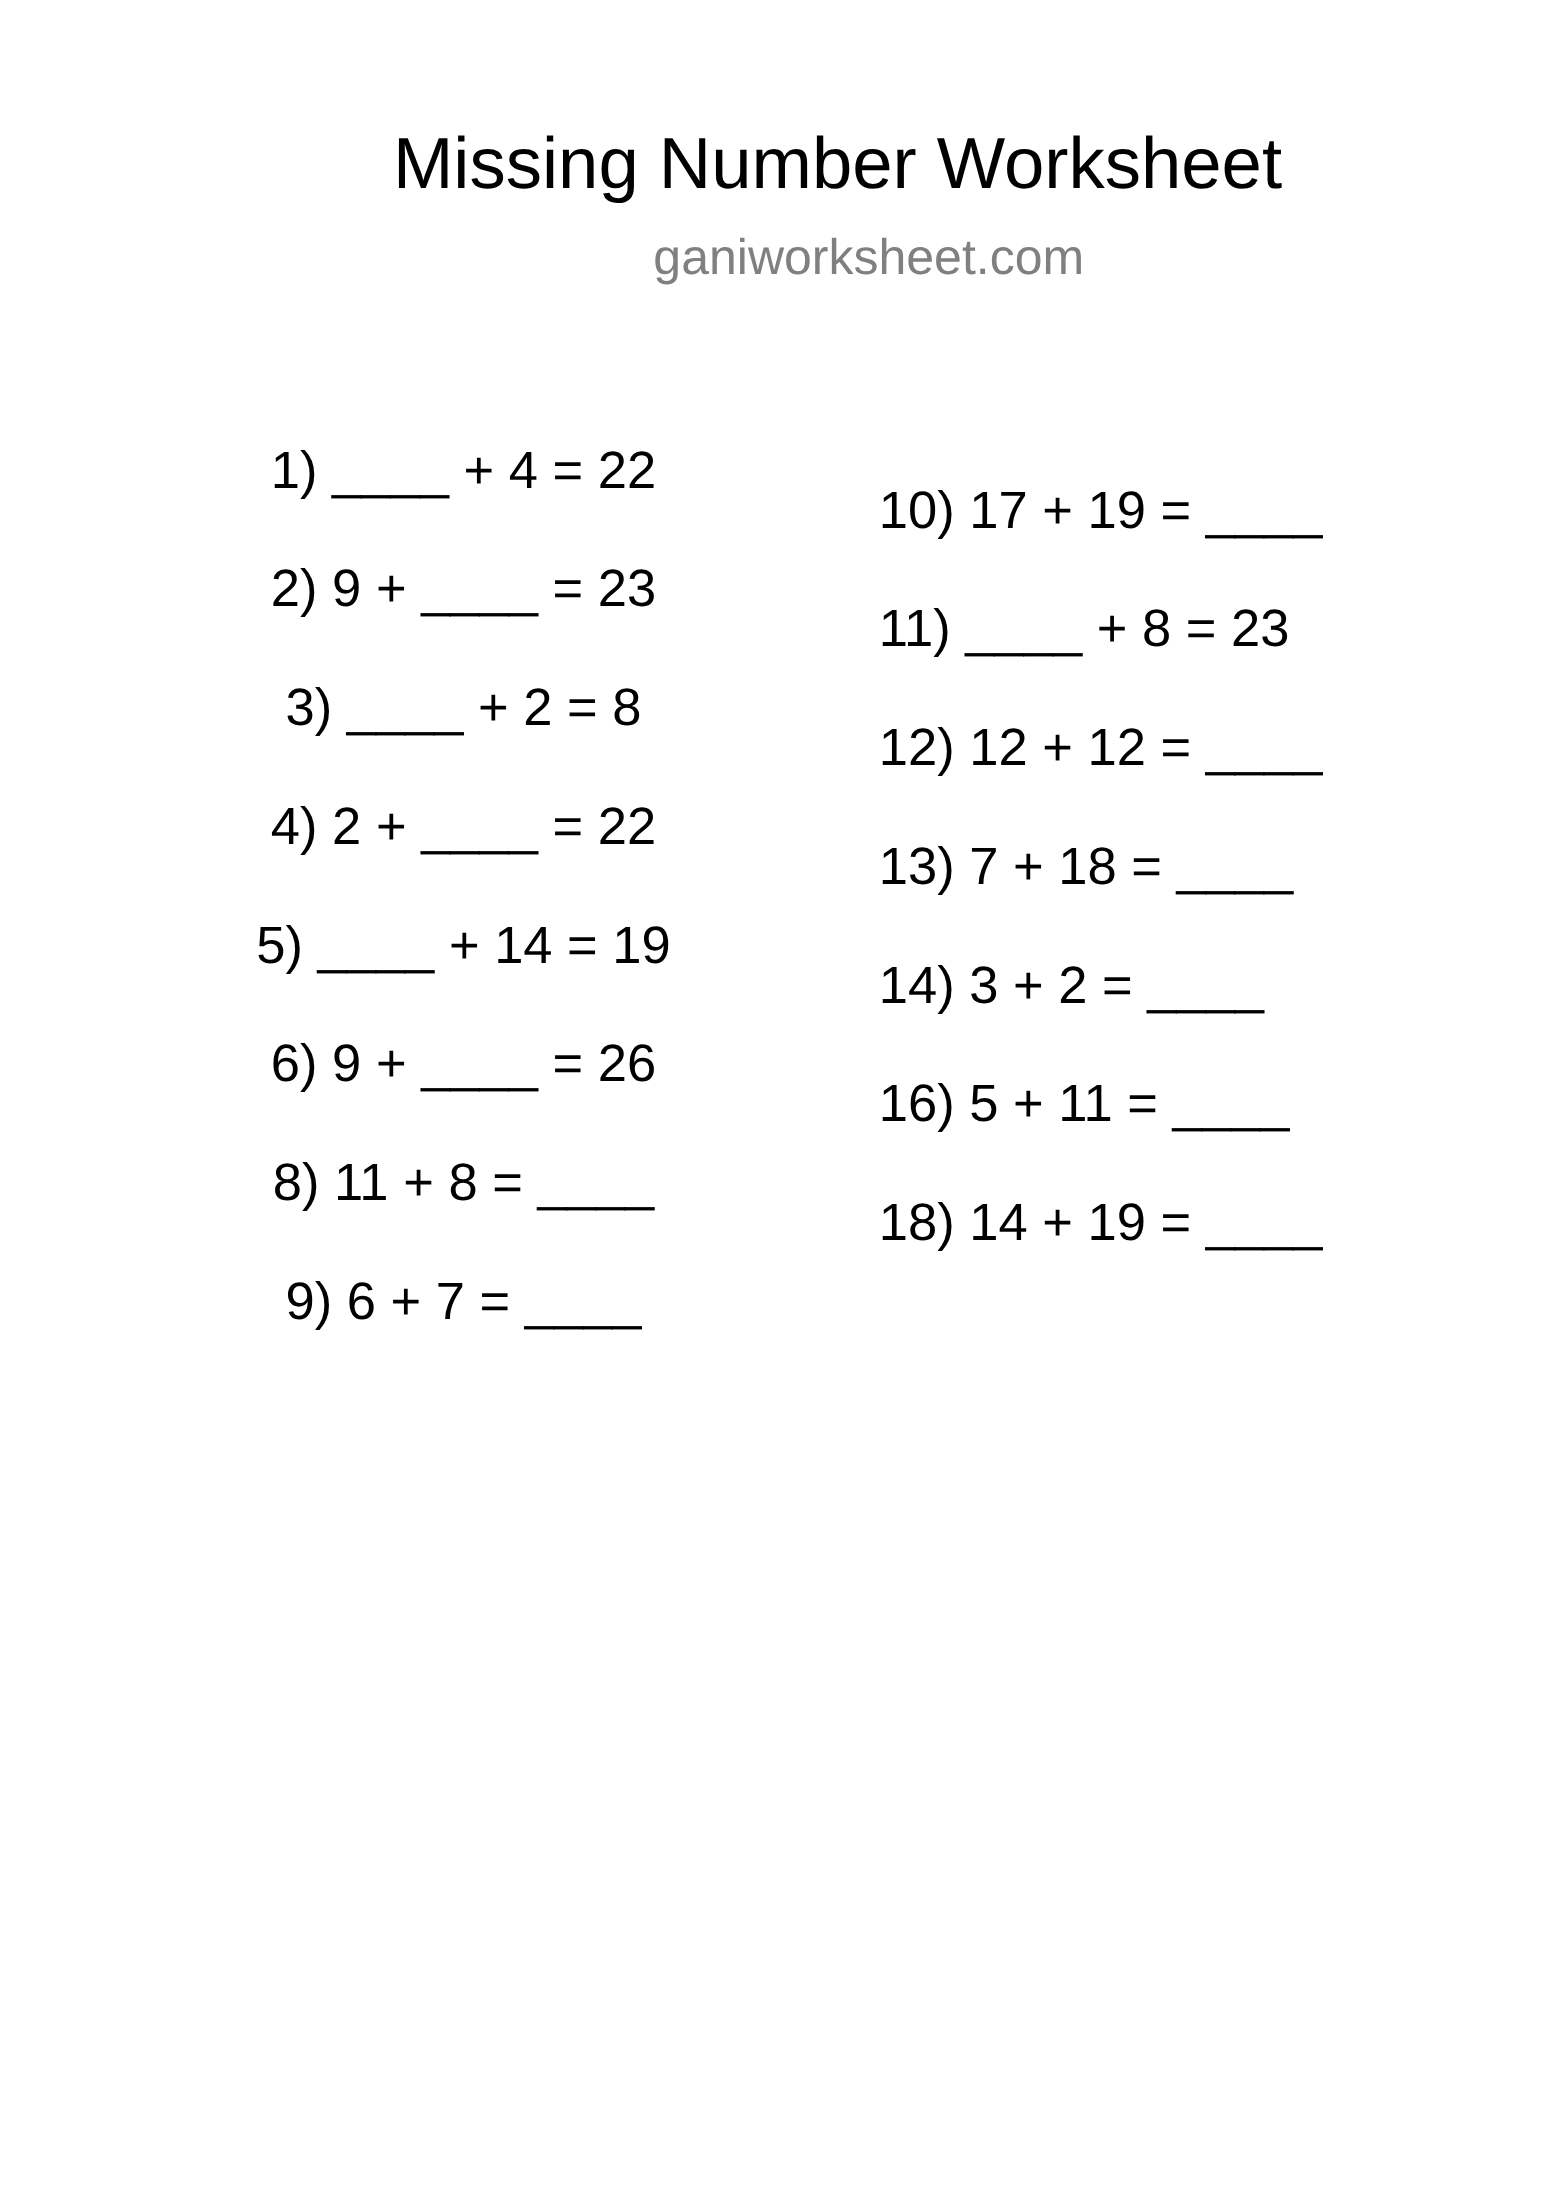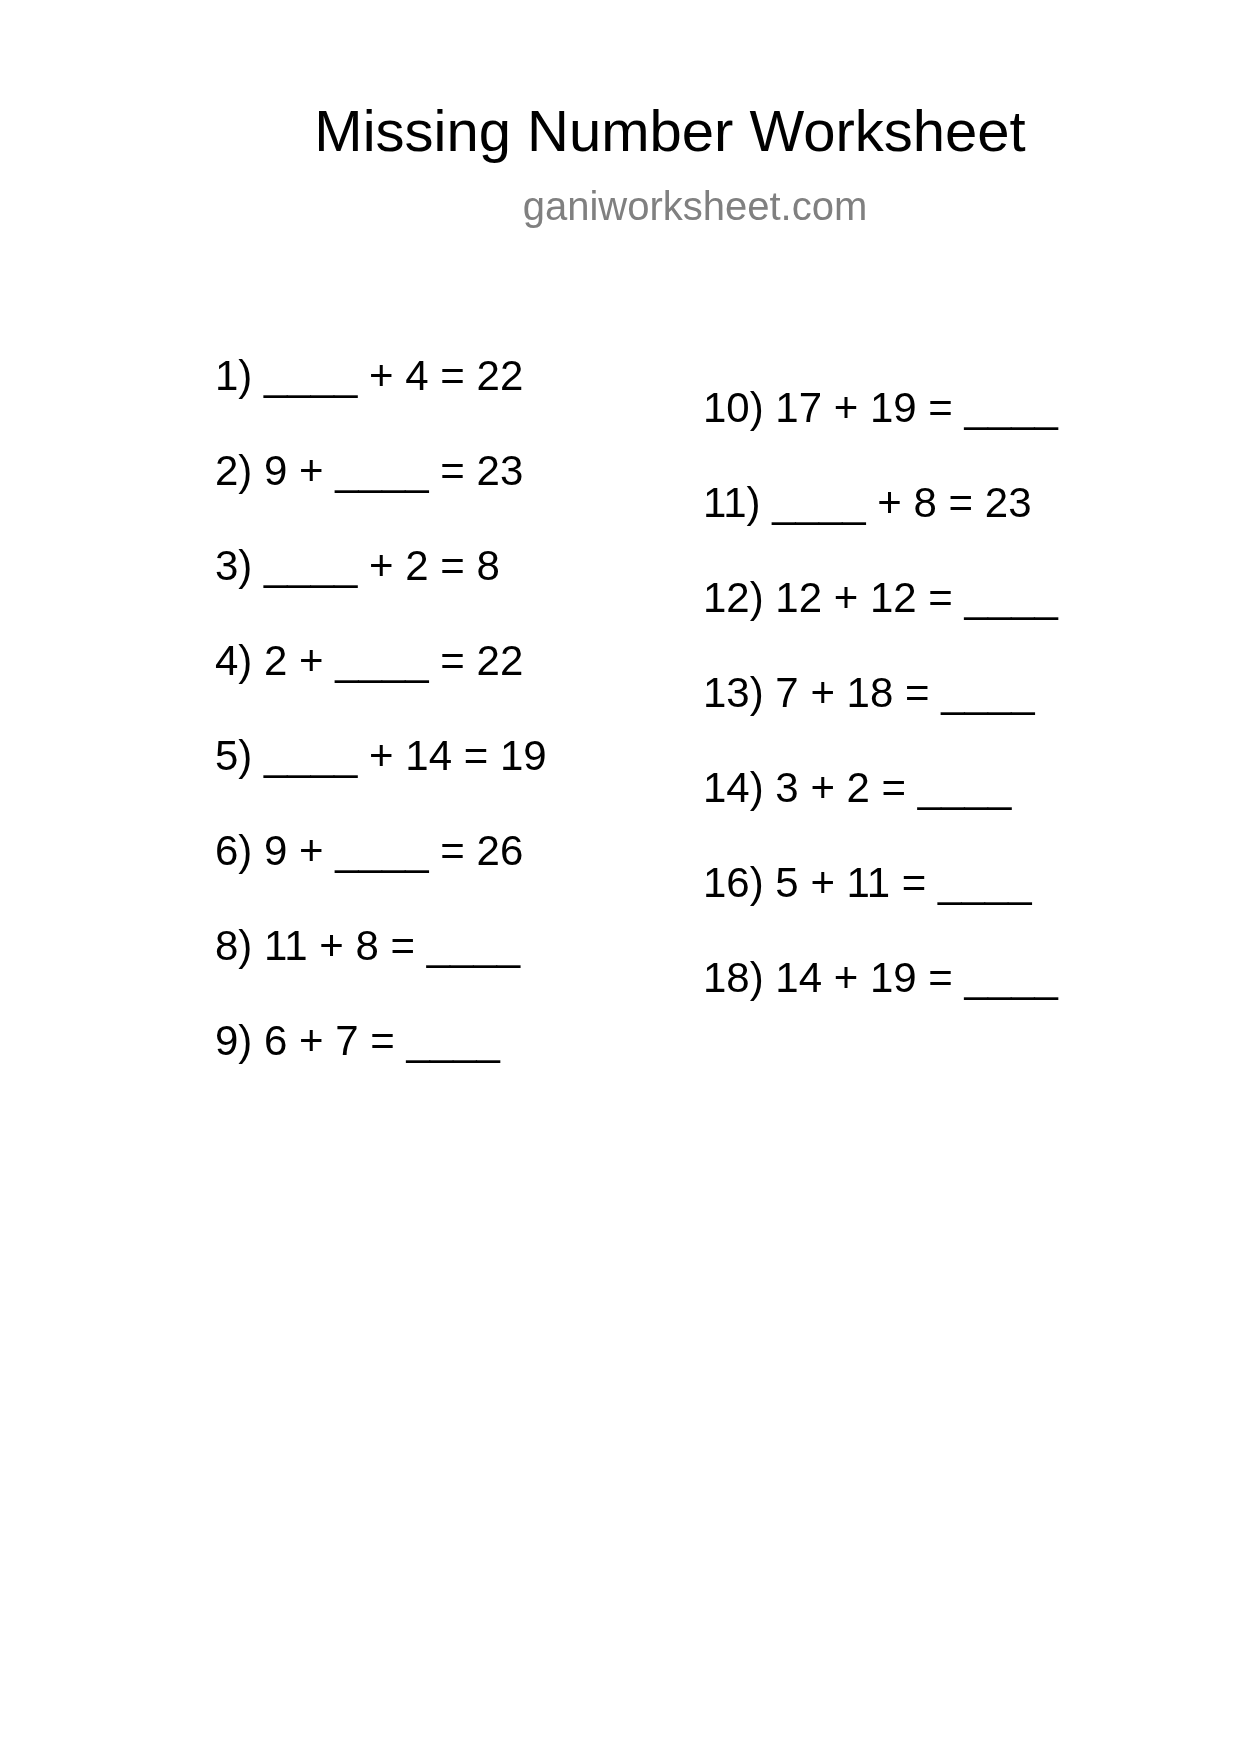--- a/index.html
+++ b/index.html
@@ -35,21 +35,21 @@
       text-align: center;
       font-size: 40px;
       line-height: 50px;
       color: #808080;
       white-space: nowrap;
     }
     .column {
       position: absolute;
       top: 350px;
     }
-    .col-left { left: 215px; }
+    .col-left { left: 205px; text-align: center; }
     .col-right { left: 703px; margin-top: 32px; }
     .problem {
       height: 95px;
       font-size: 42px;
       line-height: 52px;
       white-space: nowrap;
     }
   </style>
 </head>
 <body>

